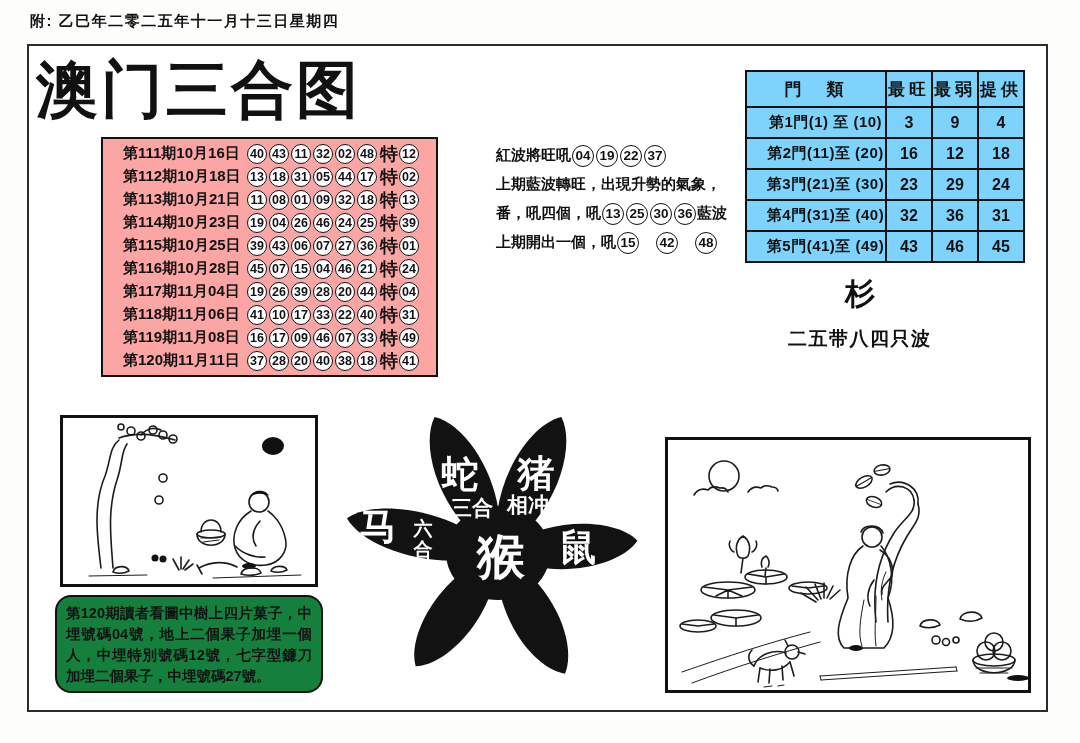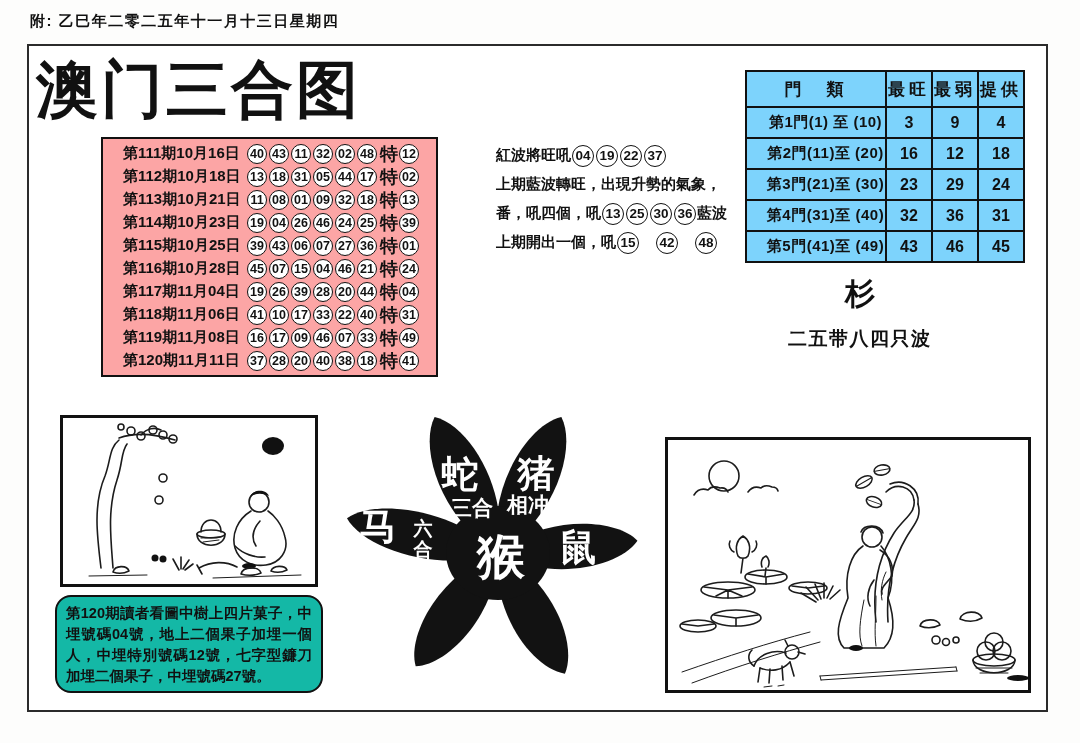--- a/index.html
+++ b/index.html
@@ -35,21 +35,21 @@
   .poem { position:absolute; left:772px; top:274px; width:176px; }
   .poem-title { text-align:center; font-size:30px; font-weight:bold; margin-bottom:9px; }
   .poem-line { font-size:19px; font-weight:bold; line-height:30px; letter-spacing:1.5px; margin-left:16px; }
 
   .illus-left { position:absolute; left:60px; top:415px; width:258px; height:172px; border:3px solid #111; background:#fff; }
   .illus-right { position:absolute; left:665px; top:437px; width:366px; height:256px; border:3px solid #111; background:#fff; }
   .illus-left svg, .illus-right svg { width:100%; height:100%; display:block; }
 
   .story { position:absolute; left:55px; top:595px; width:268px; height:98px; border:2.5px solid #111;
            border-radius:16px; padding:6px 9px; font-size:14.5px; font-weight:bold; line-height:21px;
-           text-align:justify; background:#14b8a6; }
+           text-align:justify; background:#15803d; }
 
   .flower { position:absolute; left:338px; top:403px; width:302px; height:272px; }
   .flower svg { width:100%; height:100%; display:block; }
   .petal { fill:#121212; }
   .flower text { fill:#fff; font-weight:bold; text-anchor:middle; font-family:"Liberation Sans", sans-serif; }
 
   .ln { fill:none; stroke:#1c1c1c; stroke-width:1.6; stroke-linecap:round; stroke-linejoin:round; }
   .ln1 { fill:none; stroke:#1c1c1c; stroke-width:1; stroke-linecap:round; }
   .fl { fill:#111; stroke:none; }
 </style>

